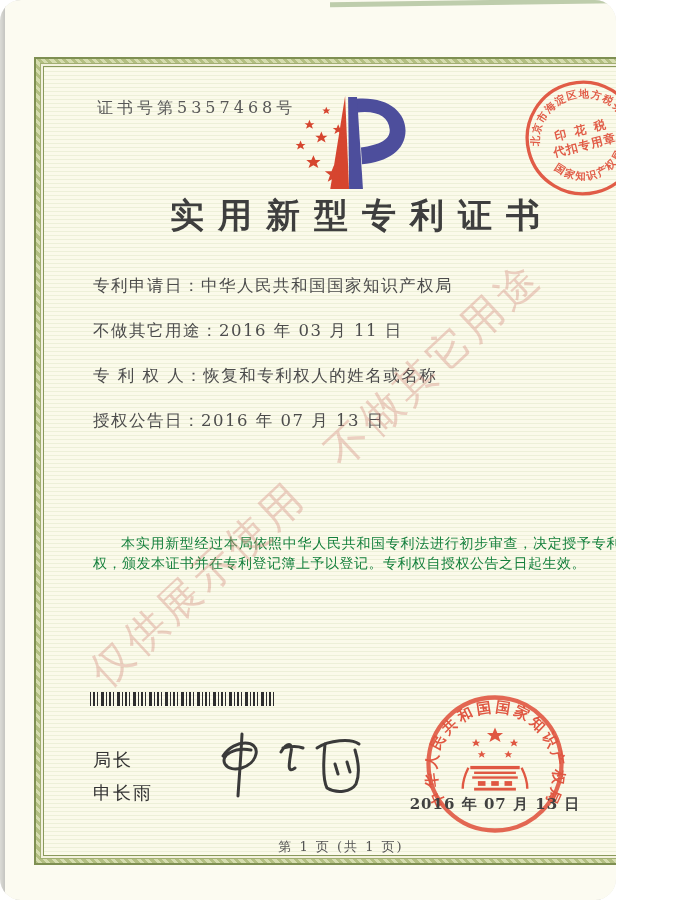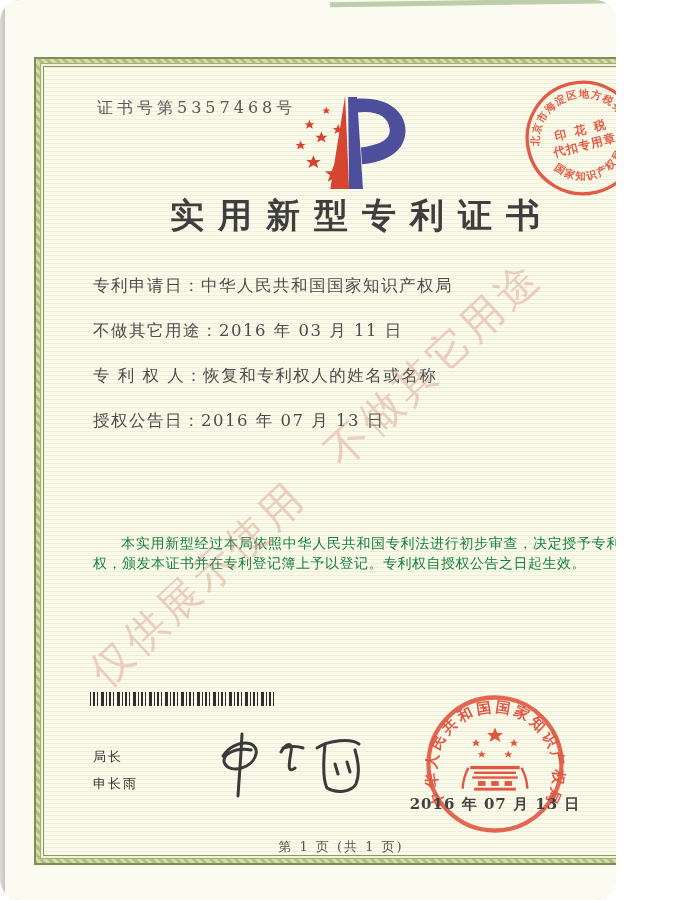--- a/index.html
+++ b/index.html
@@ -33,21 +33,21 @@
   .paras{position:absolute;left:88px;top:533px;width:528px;font-size:14px;line-height:20px;
          text-align:justify;color:#15803d;}
   .paras p{margin:0;text-indent:2em;letter-spacing:.5px;}
   
   .barcode{position:absolute;left:85px;top:692px;width:184px;height:14px;
     background:repeating-linear-gradient(90deg,#2e2e2e 0 1.5px,transparent 1.5px 3px,
       #2e2e2e 3px 5.5px,transparent 5.5px 7px,#2e2e2e 7px 8px,transparent 8px 11px,
       #2e2e2e 11px 14px,transparent 14px 16px);}
   
   .director{position:absolute;left:88px;top:748px;font-family:"DejaVu Sans","Liberation Sans",sans-serif;
-            font-size:13px;color:#333;letter-spacing:2px;}
+            font-size:18px;color:#333;letter-spacing:2px;}
   .director div{margin-bottom:9px;}
   .signature{position:absolute;left:196px;top:722px;width:175px;height:88px;}
   
   .seal{position:absolute;left:414px;top:688px;width:152px;height:152px;opacity:.95;}
   .seal-date{position:absolute;left:398px;top:795px;width:184px;text-align:center;
              font-size:15px;font-weight:bold;color:#414141;letter-spacing:1px;}
   
   .footer{position:absolute;left:-14px;top:838px;width:700px;text-align:center;font-size:13px;
           color:#555;letter-spacing:2px;}
   

